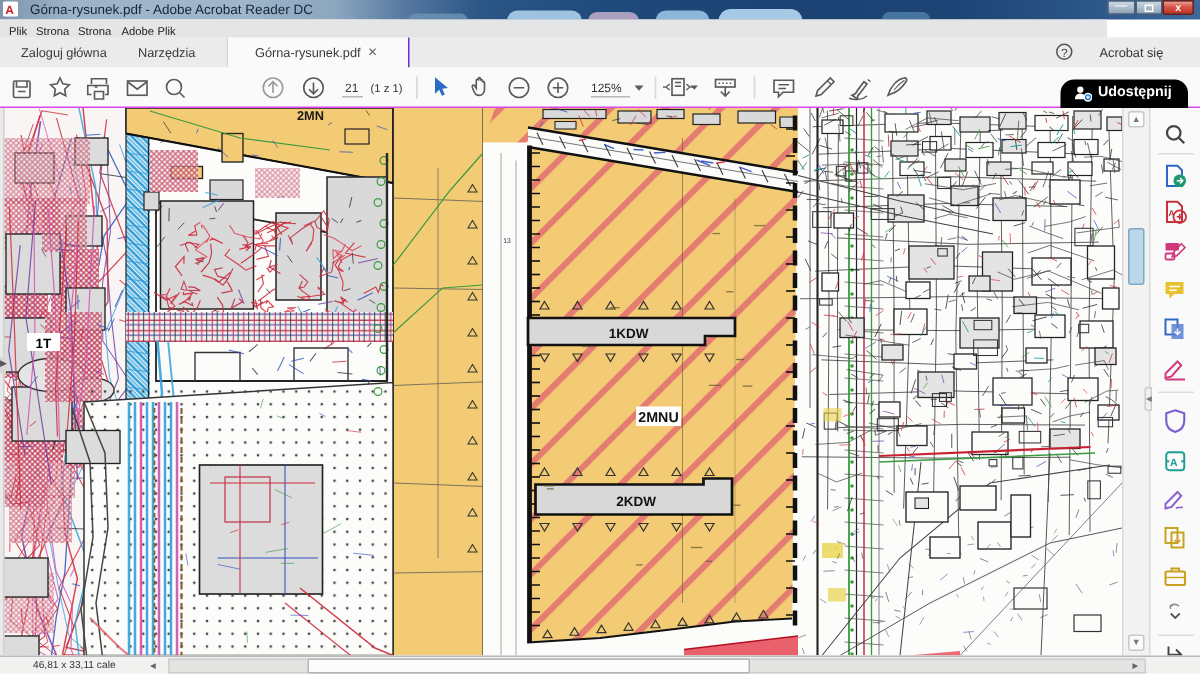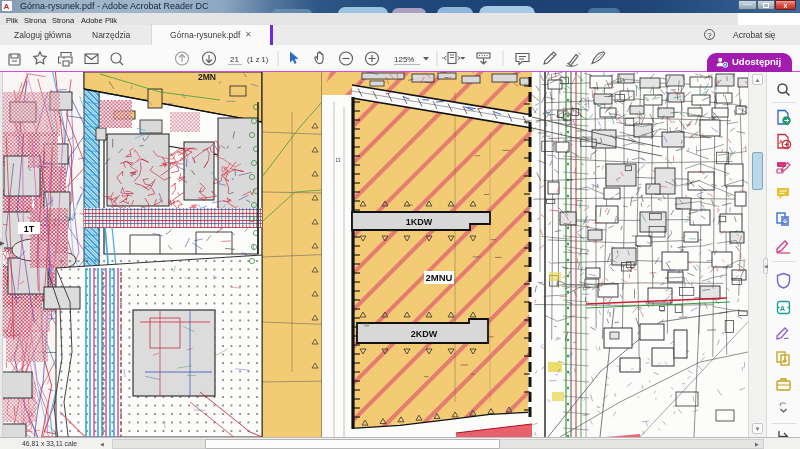--- a/index.html
+++ b/index.html
@@ -23,21 +23,21 @@
 <div class="abs" style="left:0;top:13px;width:738px;height:12px;background:#e5e5e5;border-bottom:1px solid #e3e3e3">
     <span class="abs" style="left:6px;top:2.5px;font-size:7.5px;color:#222">Plik</span>
     <span class="abs" style="left:24px;top:2.5px;font-size:7.5px;color:#222">Strona</span>
     <span class="abs" style="left:52px;top:2.5px;font-size:7.5px;color:#222">Strona</span>
     <span class="abs" style="left:81px;top:2.5px;font-size:7.5px;color:#222">Adobe</span>
     <span class="abs" style="left:105px;top:2.5px;font-size:7.5px;color:#222">Plik</span>
   </div>
 <div class="abs" style="left:0;top:25px;width:800px;height:20px;background:#ebebeb">
 <span class="abs" style="left:14px;top:5px;font-size:8.5px;color:#3a3a3a">Zaloguj główna</span>
 <span class="abs" style="left:92px;top:5px;font-size:8.5px;color:#3a3a3a">Narzędzia</span>
-<div class="abs" style="left:151px;top:0;width:122px;height:20px;background:#fafafa;border-left:1px solid #d8d8d8;border-right:3px solid #6d28d9">
+<div class="abs" style="left:151px;top:0;width:122px;height:20px;background:#fafafa;border-left:1px solid #d8d8d8;border-right:1px solid #6d28d9">
 <span class="abs" style="left:18px;top:5px;font-size:8.5px;color:#3a3a3a">Górna-rysunek.pdf</span>
 <span class="abs" style="left:93px;top:5px;font-size:8px;color:#666">✕</span>
 </div>
 <div class="abs" style="left:704px;top:4px;width:11px;height:11px;border:1px solid #555;border-radius:50%;font-size:8px;color:#444;text-align:center;line-height:11px">?</div>
 <span class="abs" style="left:733px;top:5px;font-size:8.5px;color:#333">Acrobat się</span>
 </div>
 <div class="abs" style="left:0;top:45px;width:800px;height:27px;background:#fafafa;border-bottom:1px solid #d946ef">
 <svg class="abs" style="left:0;top:2px" width="800" height="24" viewBox="0 0 800 24">
 <g stroke="#5a5a5a" fill="none" stroke-width="1.1">
 <rect x="9" y="7" width="11" height="11" rx="1"></rect>
@@ -77,21 +77,21 @@
 <path d="M568 16.5c2-.5 3-1.5 3.5-3l4.5-6 2 1.5-4.5 6c-1.5 1-2 2.5-2 4z"></path>
         <path d="M578.5 6l1.8 1.4" stroke-width="0.9"></path>
         <path d="M566 18.5c4 1.5 9 1 12-1.5" stroke-width="0.9"></path>
 <path d="M592 16.5c2-6 6-10.5 10.5-11.5 1.5-.4 2.5.8 1.8 2-2.5 4-6.5 7.5-10 8.5z"></path>
         <path d="M596 13c2-2.5 4.5-5 7-6.5" stroke-width="0.7"></path>
 </g>
 <text x="230" y="14.5" font-size="8" fill="#333" font-family="Liberation Sans">21</text>
 <text x="247" y="14.5" font-size="7.5" fill="#333" font-family="Liberation Sans">(1 z 1)</text>
 <text x="394" y="14.5" font-size="8" fill="#333" font-family="Liberation Sans">125%</text>
 </svg>
-<div class="abs" style="left:707px;top:8px;width:85px;height:34px;background:#a21caf;border-radius:9px;color:#fff">
+<div class="abs" style="left:707px;top:8px;width:85px;height:34px;background:#000000;border-radius:9px;color:#fff">
 <svg class="abs" style="left:9px;top:3.5px" width="12" height="11" viewBox="0 0 12 11" fill="#fff">
         <circle cx="4.2" cy="2.8" r="2.1"></circle>
         <path d="M0.6 9.2c0-2.4 1.6-3.8 3.6-3.8s3.6 1.4 3.6 3.8z"></path>
         <circle cx="9.3" cy="7.8" r="2.5" fill="#1172D2" stroke="#fff" stroke-width="1"></circle>
         <path d="M9.3 6.6v2.4M8.1 7.8h2.4" stroke="#fff" stroke-width="0.9" fill="none"></path>
       </svg>
 <span class="abs" style="left:25px;top:3px;font-size:9.5px;font-weight:bold">Udostępnij</span>
 </div>
 </div>
 <svg width="748" height="365" viewBox="0 0 748 365" style="position:absolute;left:0;top:72px" shape-rendering="auto">

